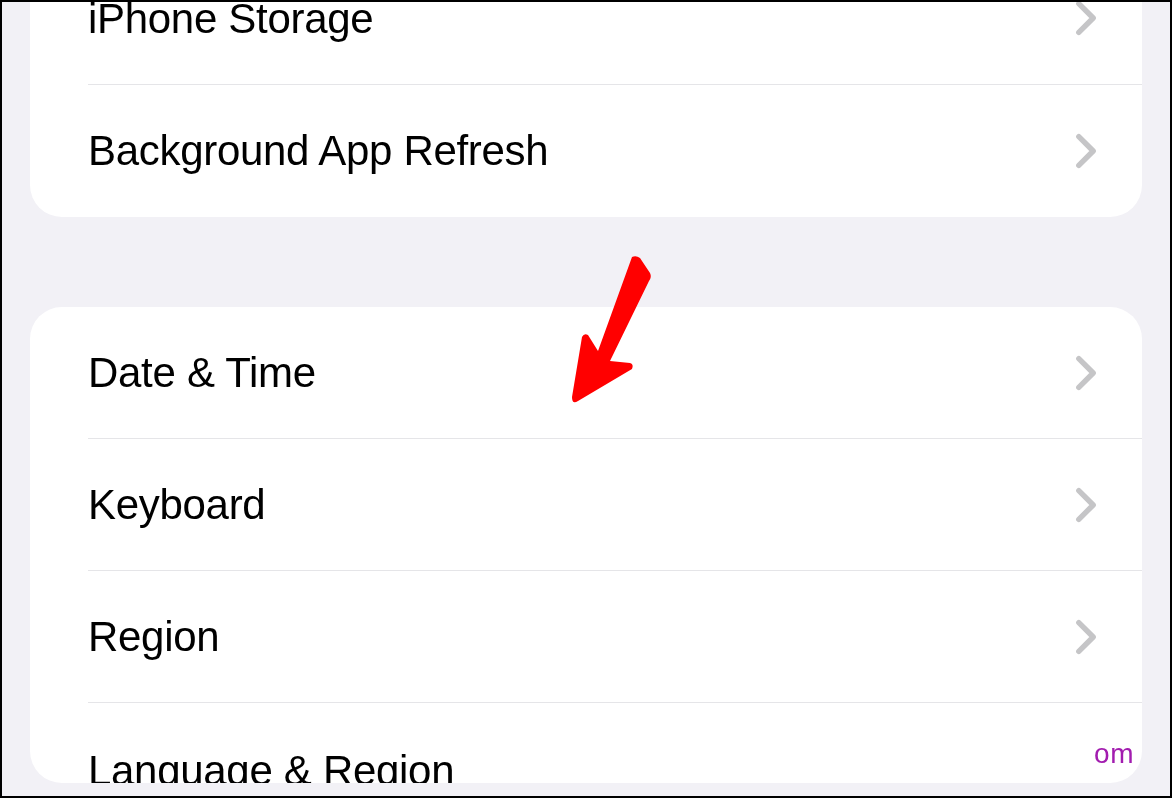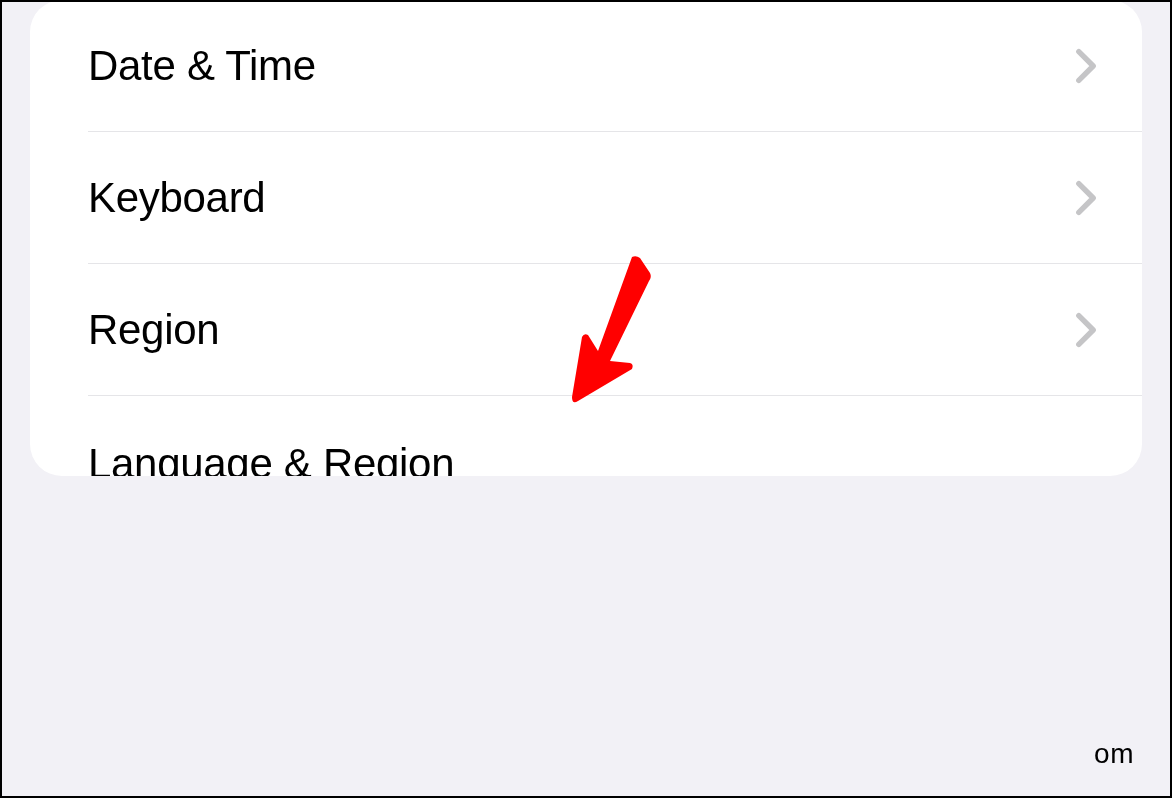--- a/index.html
+++ b/index.html
@@ -97,33 +97,51 @@
       right: 0;
       bottom: 0;
       border: 2px solid #000000;
       pointer-events: none;
       z-index: 20;
     }
     .watermark {
       position: absolute;
       bottom: 28px;
       right: 38px;
-      color: #000000;
+      color: #a21caf;
       font-size: 28px;
       font-weight: 400;
       letter-spacing: 0.5px;
       pointer-events: none;
       z-index: 5;
     }
   </style>
 </head>
 <body>
 
 <div class="container">
 
+  <div class="settings-group first">
+    <div class="settings-row first-visible">
+      <span class="row-label">iPhone Storage</span>
+      <span class="chevron">
+        <svg viewBox="0 0 12 20" fill="none" stroke="currentColor" stroke-width="3" stroke-linecap="round" stroke-linejoin="round">
+            <path d="M2 2 L10 10 L2 18"></path>
+          </svg>
+      </span>
+    </div>
+    <div class="settings-row">
+      <span class="row-label">Background App Refresh</span>
+      <span class="chevron">
+        <svg viewBox="0 0 12 20" fill="none" stroke="currentColor" stroke-width="3" stroke-linecap="round" stroke-linejoin="round">
+            <path d="M2 2 L10 10 L2 18"></path>
+          </svg>
+      </span>
+    </div>
+  </div>
 
   <div class="settings-group">
     <div class="settings-row">
       <span class="row-label">Date &amp; Time</span>
       <span class="chevron">
         <svg viewBox="0 0 12 20" fill="none" stroke="currentColor" stroke-width="3" stroke-linecap="round" stroke-linejoin="round">
             <path d="M2 2 L10 10 L2 18"></path>
           </svg>
       </span>
     </div>

